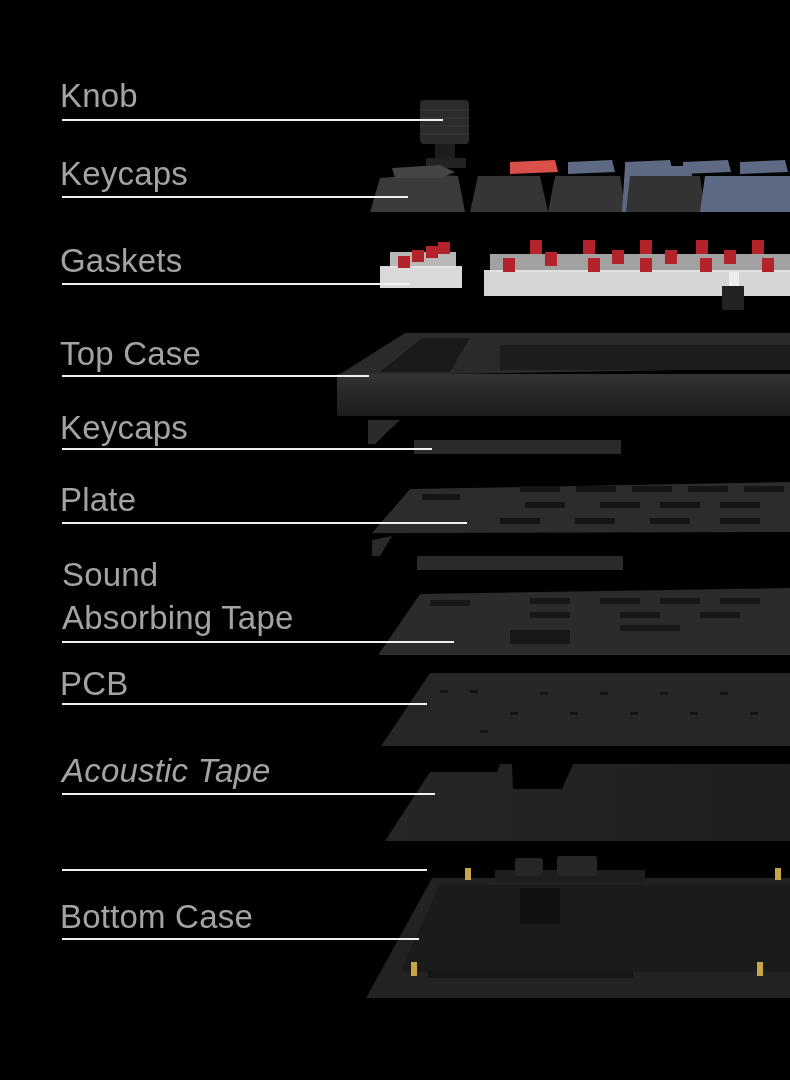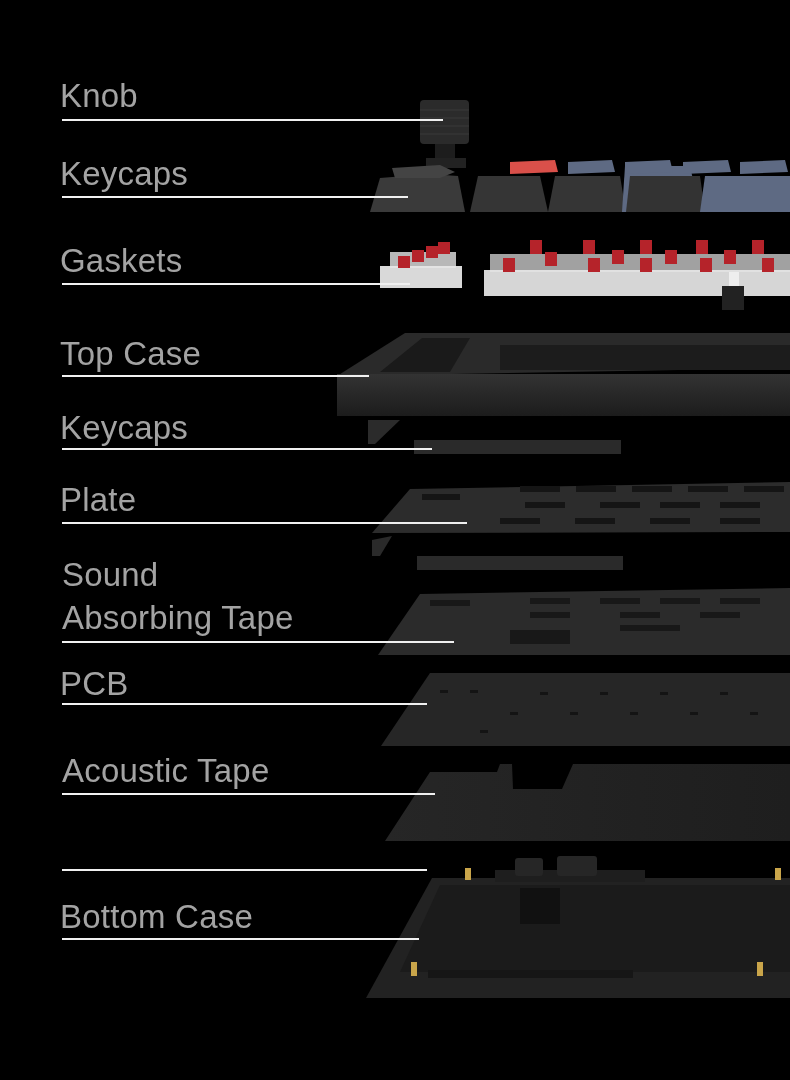--- a/index.html
+++ b/index.html
@@ -190,20 +190,20 @@
 
   <div class="label multi" style="top:553px; left:62px;">
     <div>Sound</div>
     <div>Absorbing Tape</div>
   </div>
   <div class="leader" style="top:641px; width:392px;"></div>
 
   <div class="label" style="top:664px;">PCB</div>
   <div class="leader" style="top:703px; width:365px;"></div>
 
-  <div class="label" style="top:751px; left:62px;">Acoustic Tape</div>
+  <div class="label" style="top:751px; left:62px;font-style:italic;">Acoustic Tape</div>
   <div class="leader" style="top:793px; width:373px;"></div>
 
   <div class="leader" style="top:869px; width:365px;"></div>
 
   <div class="label" style="top:897px;">Bottom Case</div>
   <div class="leader" style="top:938px; width:357px;"></div>
 </div>
 
 </body></html>

